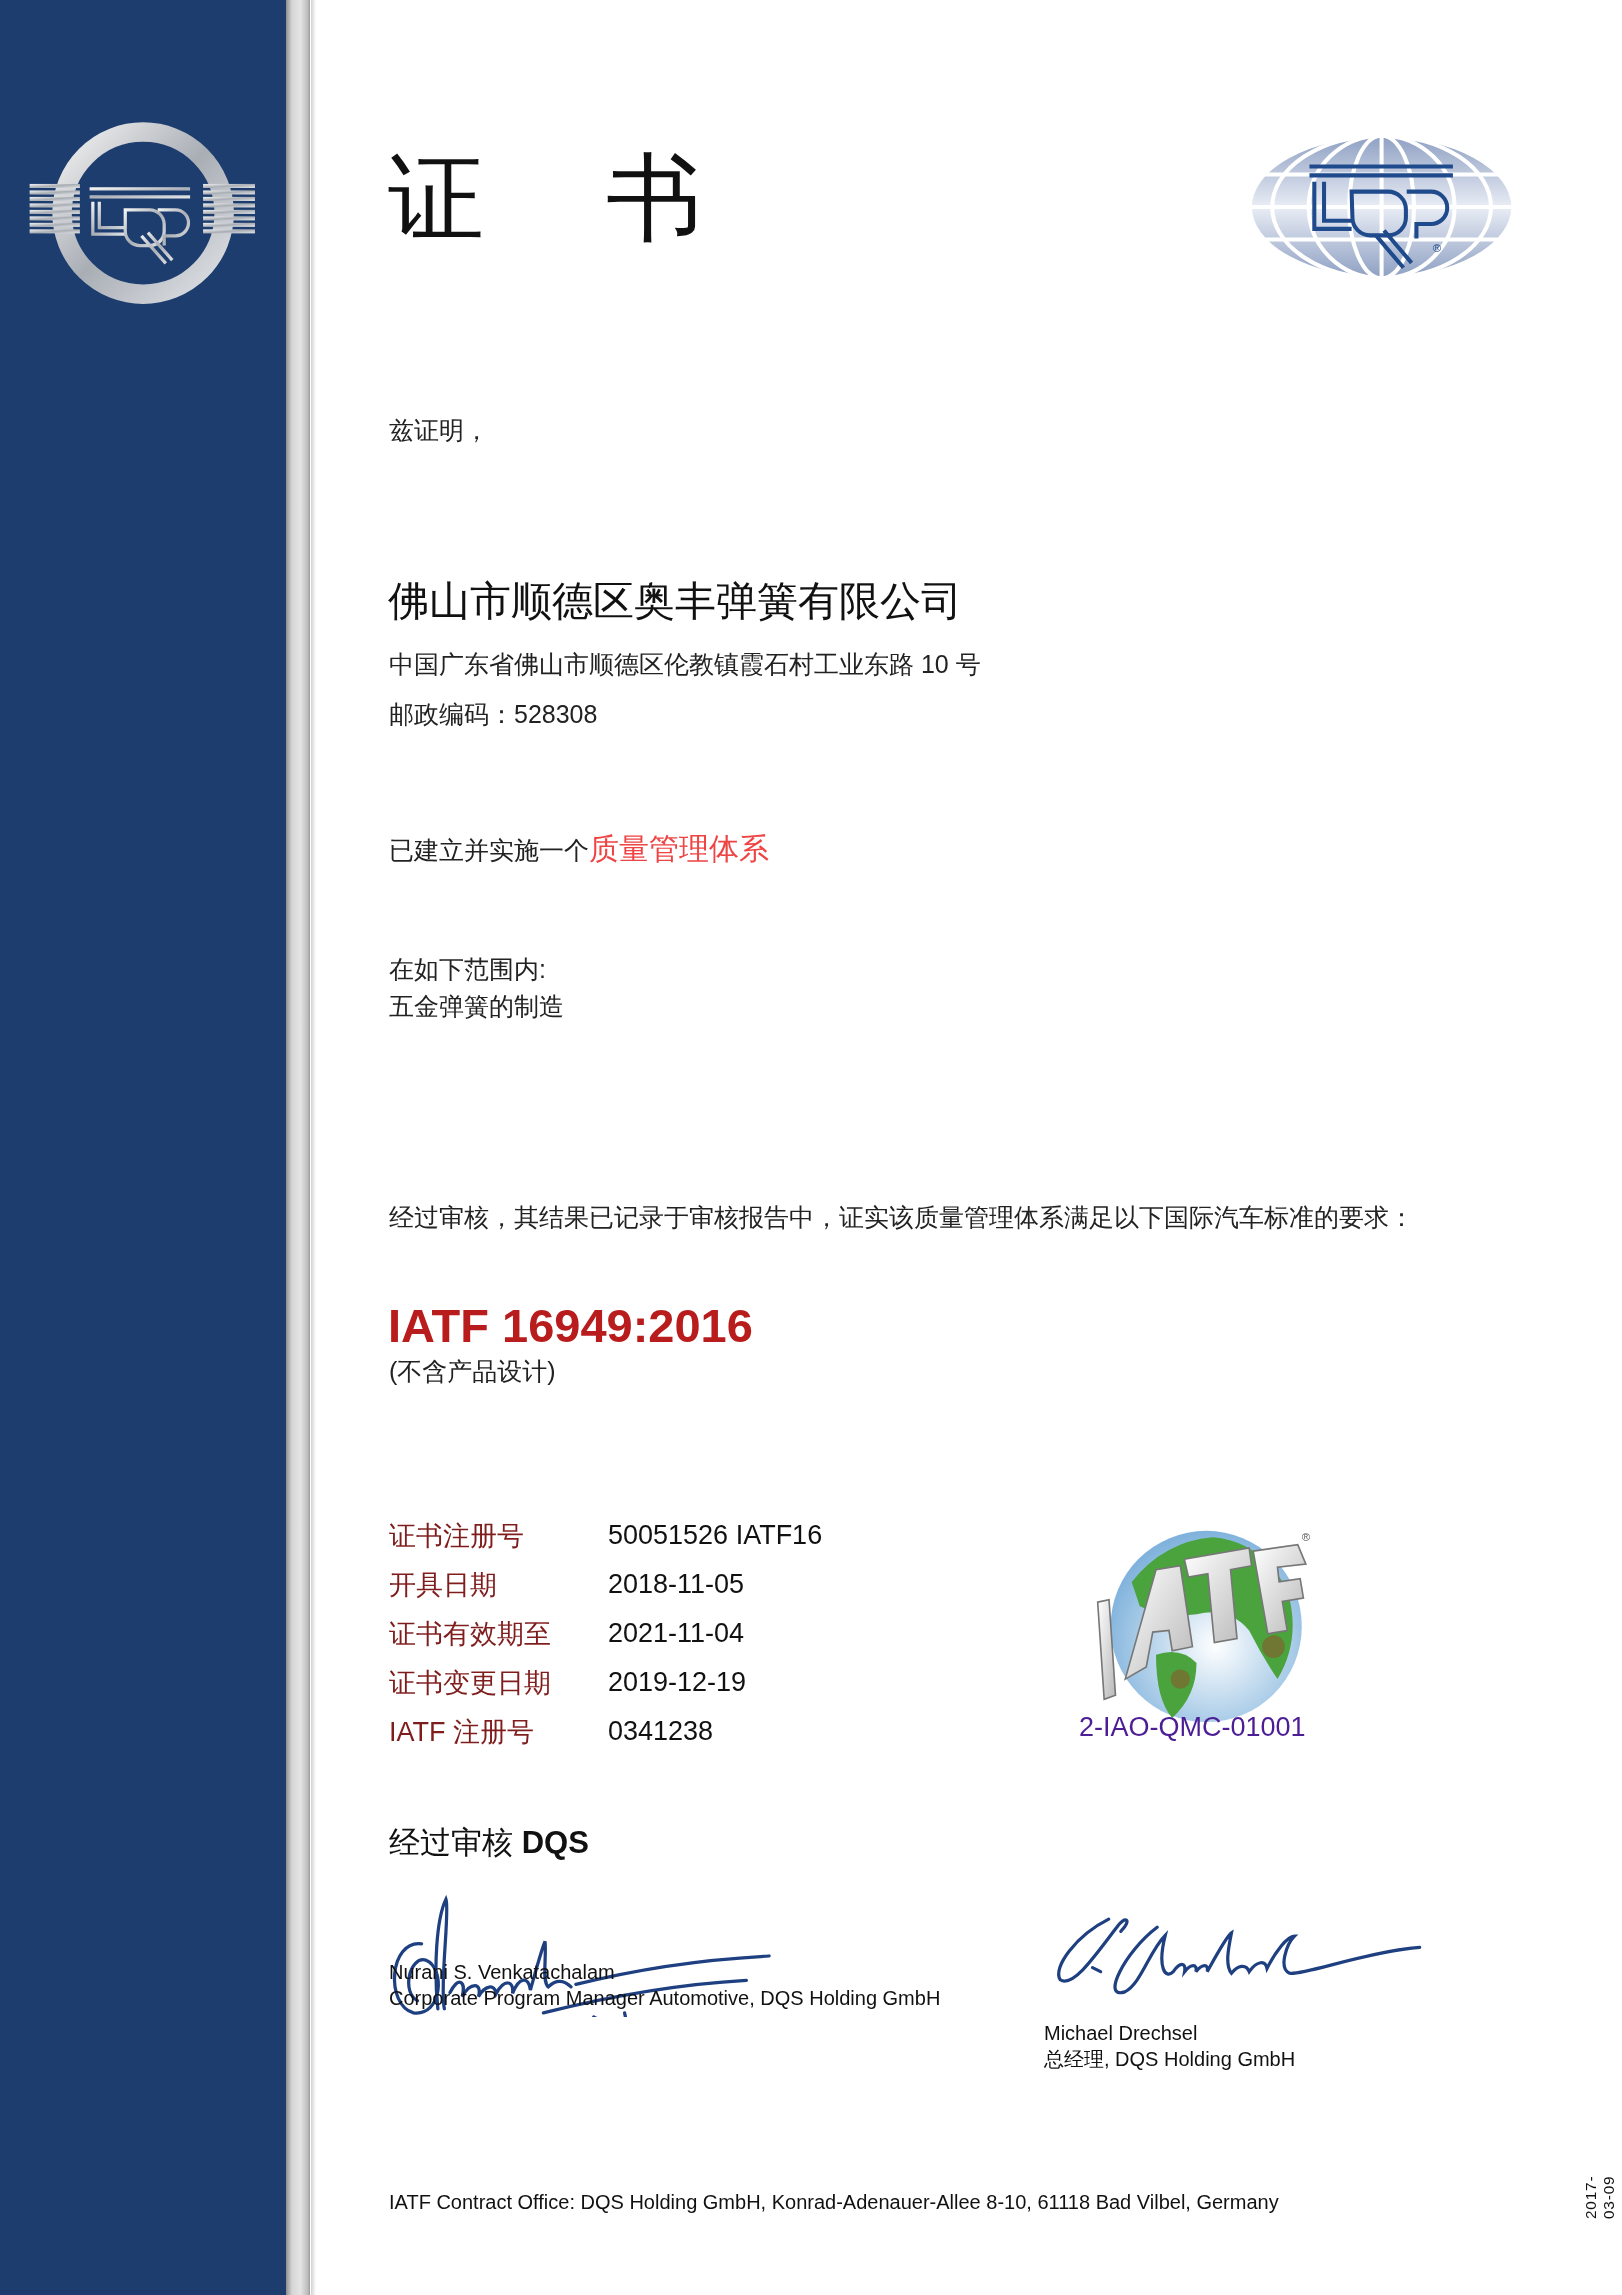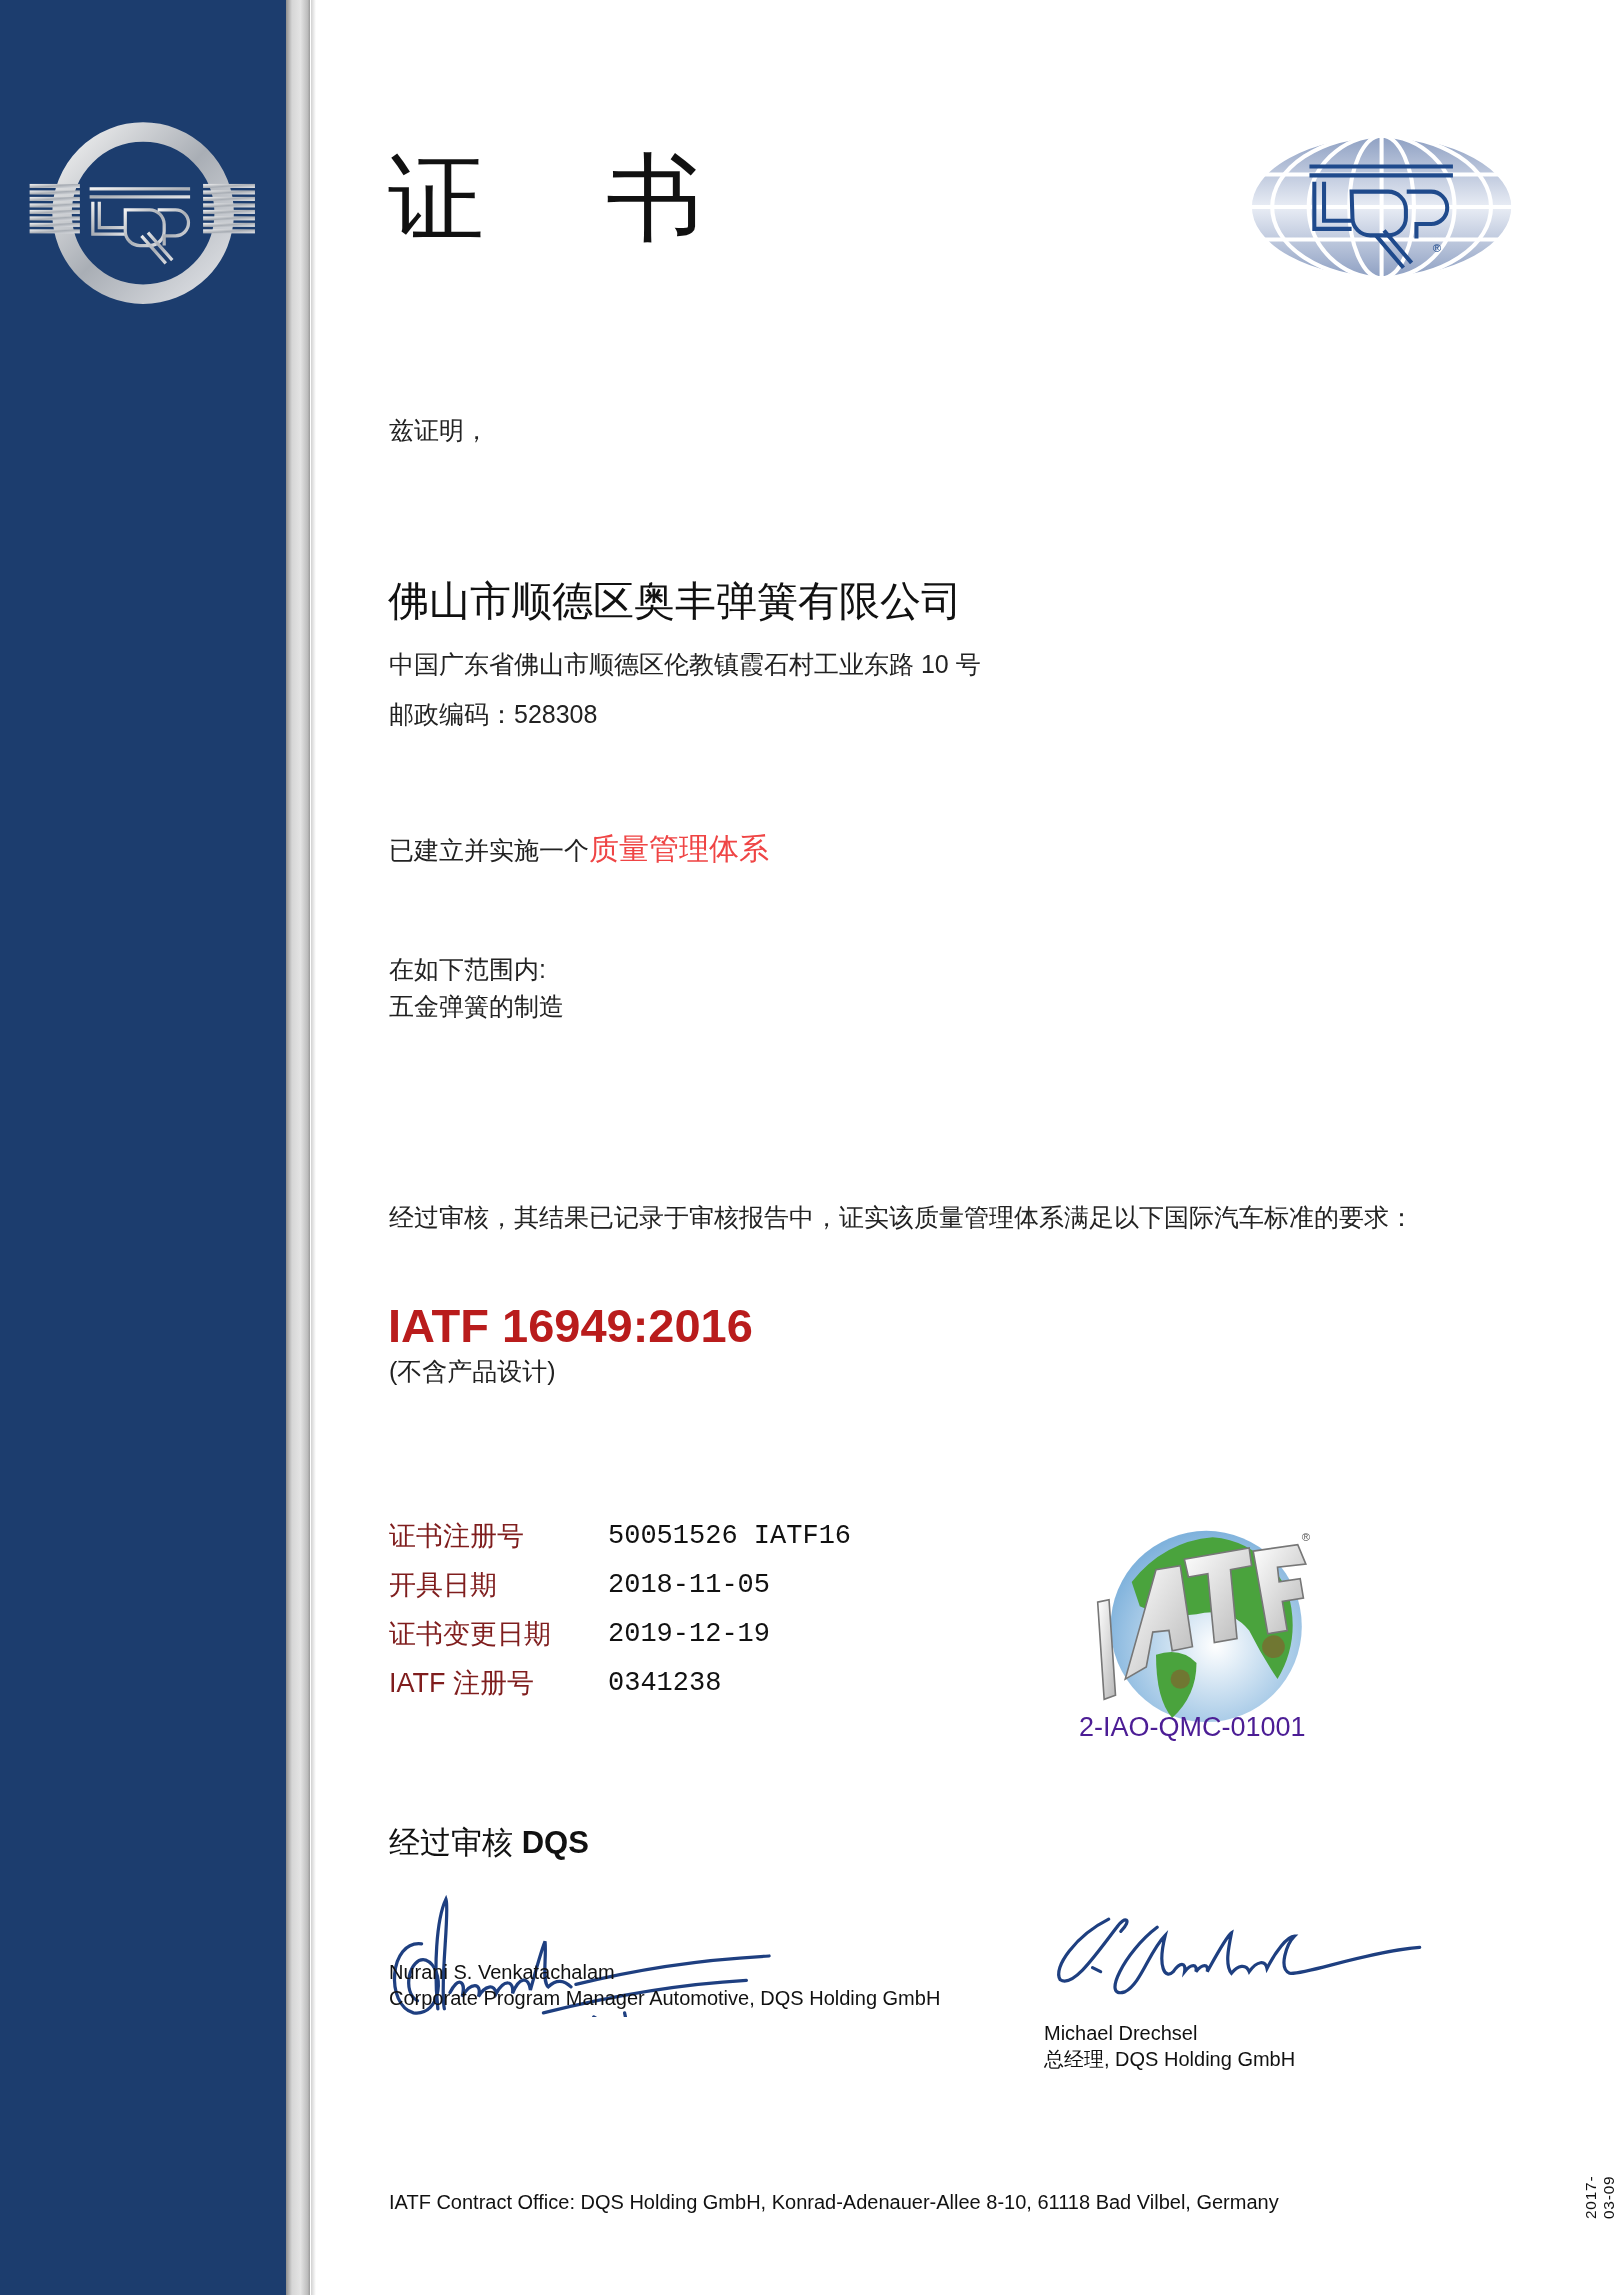--- a/index.html
+++ b/index.html
@@ -16,21 +16,21 @@
     .title { left:388px; top:150px; font-family:"DejaVu Serif","Liberation Serif",serif; font-size:96px; letter-spacing:0; line-height:1; }
     .title span { display:inline-block; }
     .title .gap { width:122px; }
     .txt { left:389px; font-size:25px; line-height:1.35; color:#222; }
     .company { left:388px; top:574px; font-size:41px; color:#111; }
     .qms { font-size:30px; color:#ef4444; }
     .std { left:388px; top:1298px; font-size:47px; font-weight:bold; color:#b91c1c; }
     .table { left:389px; top:1511px; font-size:27px; color:#111; }
     .row { height:49px; display:flex; align-items:center; }
     .row .k { width:219px; color:#7f1d1d; }
-    .row .v { color:#111;font-family:Liberation Mono, monospace; }
+    .row .v { color:#111; }
     .iatf { left:1075px; top:1509px; width:243px; height:243px; }
     .iatf-code { left:1079px; top:1712px; font-size:27px; color:#4c1d95;text-align:center; }
     .behalf { left:389px; top:1822px; font-size:31px; color:#111; }
     .behalf b { font-weight:bold; }
     .sig1 { left:381px; top:1895px; width:406px; height:122px; }
     .sig2 { left:1043px; top:1903px; width:406px; height:105px; }
     .signer { font-size:20px; line-height:1.3; color:#111; }
     .footer { left:389px; top:2191px; font-size:20px; color:#111; }
     .vdate { left:1582px; top:2219px; font-size:15.4px; color:#111; transform:rotate(-90deg); transform-origin:left top; letter-spacing:0.8px; }
   </style>
@@ -128,20 +128,24 @@
 <div class="abs table">
   <div class="row">
     <span class="k">证书注册号</span>
     <span class="v">50051526 IATF16</span>
   </div>
   <div class="row">
     <span class="k">开具日期</span>
     <span class="v">2018-11-05</span>
   </div>
   <div class="row">
+    <span class="k">证书有效期至</span>
+    <span class="v">2021-11-04</span>
+  </div>
+  <div class="row">
     <span class="k">证书变更日期</span>
     <span class="v">2019-12-19</span>
   </div>
   <div class="row">
     <span class="k">IATF 注册号</span>
     <span class="v">0341238</span>
   </div>
 </div>
 
 <svg class="abs iatf" viewBox="0 0 300 260">

